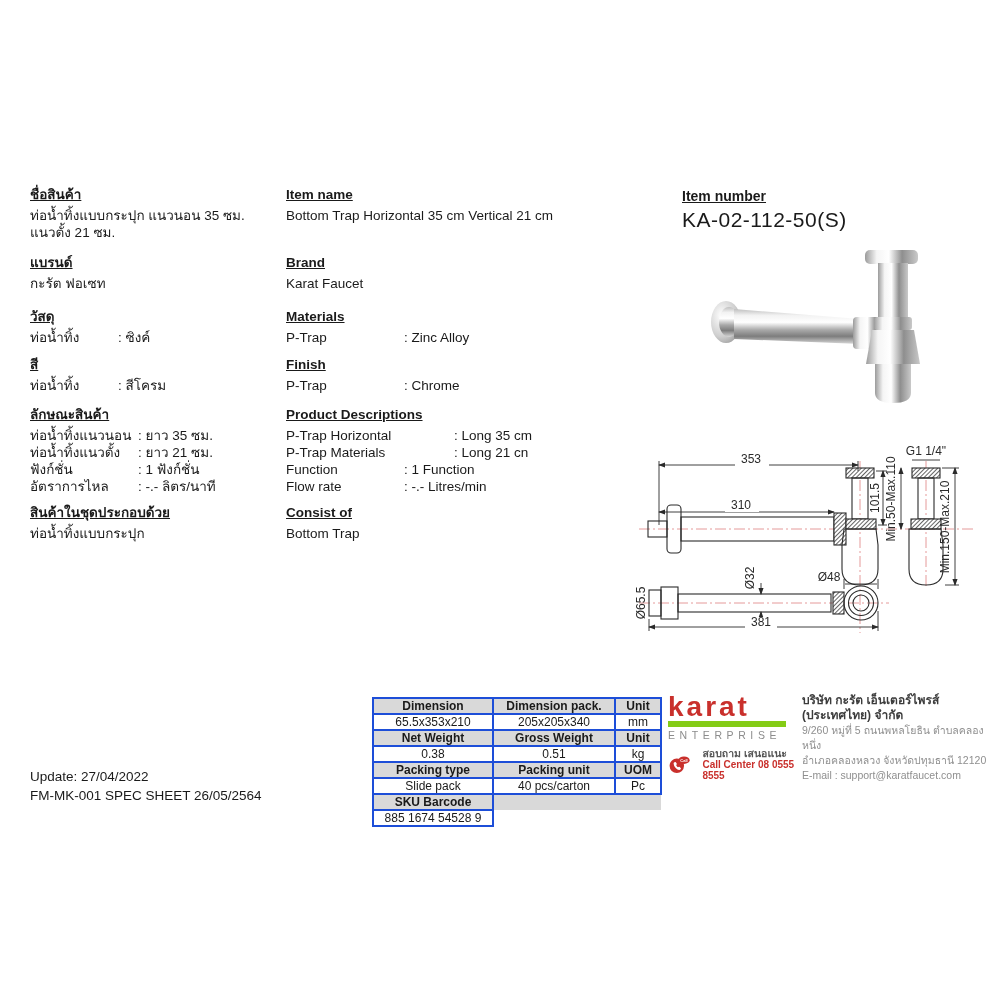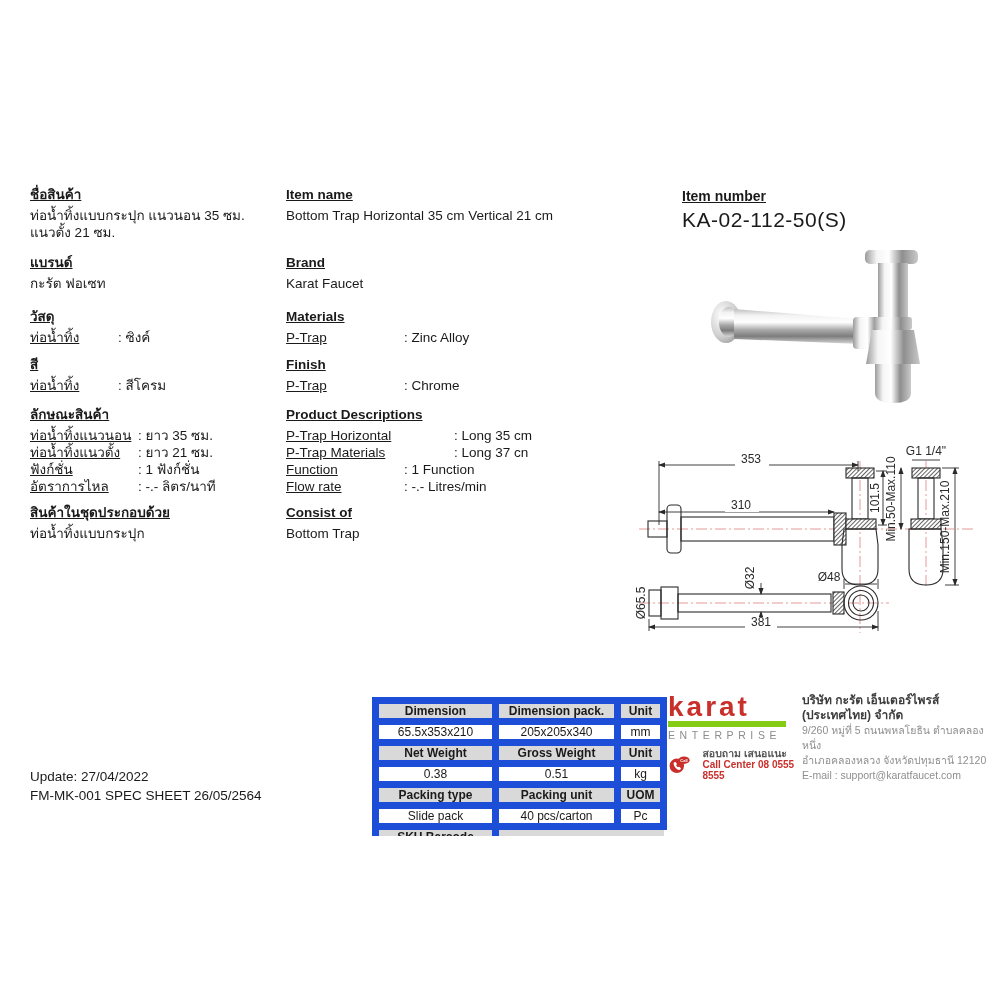--- a/index.html
+++ b/index.html
@@ -7,37 +7,37 @@
     font-family:"Liberation Sans", sans-serif; color:#1a1a1a; }
   .page { position:relative; width:1000px; height:836px; background:#ffffff; overflow:hidden; }
 
   
   .col { position:absolute; top:186px; font-size:13.5px; line-height:17px; }
   #left-col  { left:30px;  width:252px; }
   #mid-col   { left:286px; width:310px; }
   .sec { position:absolute; left:0; width:100%; }
   .sec-title { font-weight:bold; text-decoration:underline; margin-bottom:4px; font-size:13.5px; }
   .kv { display:flex; }
-  .kv .lbl { width:88px; flex:none;text-decoration:underline; }
+  .kv .lbl { width:88px; flex:none; }
   .kv.kvw .lbl { width:150px; }
   #mid-col .kv .lbl { width:118px; }
   #mid-col .kv.kvw .lbl { width:168px; }
 
   
   #item-number-block { position:absolute; left:682px; top:188px; }
   #item-number-block .sec-title { font-size:14px; }
   #item-code { font-size:21px; letter-spacing:.5px; margin-top:3px; }
 
   
   #footer-note { position:absolute; left:30px; top:767px; font-size:13.5px; line-height:19px; }
 
   
   #spec-table { position:absolute; left:372px; top:697px; border-collapse:collapse;
     font-size:12px; text-align:center; }
-  #spec-table td { border:7px solid #1d4ed8; height:15px; padding:0 3px; }
+  #spec-table td { border:2px solid #1d4ed8; height:15px; padding:0 3px; }
   #spec-table td.c1 { width:120px; }
   #spec-table td.c2 { width:122px; }
   #spec-table td.c3 { width:46px;margin-top:36px; }
   #spec-table tr.hdr td { background:#d9d9d9; font-weight:bold; }
   #spec-table td.void { border:none; background:transparent; }
 
   
   #logo-block { position:absolute; left:668px; top:694px; width:128px; }
   #logo-word { color:#c9302c; font-size:28px; font-weight:bold; letter-spacing:3px; line-height:26px; }
   #logo-sub { color:#8c8c8c; font-size:10.5px; letter-spacing:4.6px; margin-top:1px;
@@ -135,21 +135,21 @@
       </div>
     </div>
     <div class="sec" style="top:220px">
       <div class="sec-title">Product Descriptions</div>
       <div class="kv kvw">
         <span class="lbl">P-Trap Horizontal</span>
         <span>: Long 35 cm</span>
       </div>
       <div class="kv kvw">
         <span class="lbl">P-Trap Materials</span>
-        <span>: Long 37 cn</span>
+        <span>: Long 21 cn</span>
       </div>
       <div class="kv">
         <span class="lbl">Function</span>
         <span>:  1 Function</span>
       </div>
       <div class="kv">
         <span class="lbl">Flow rate</span>
         <span>:  -.- Litres/min</span>
       </div>
     </div>

